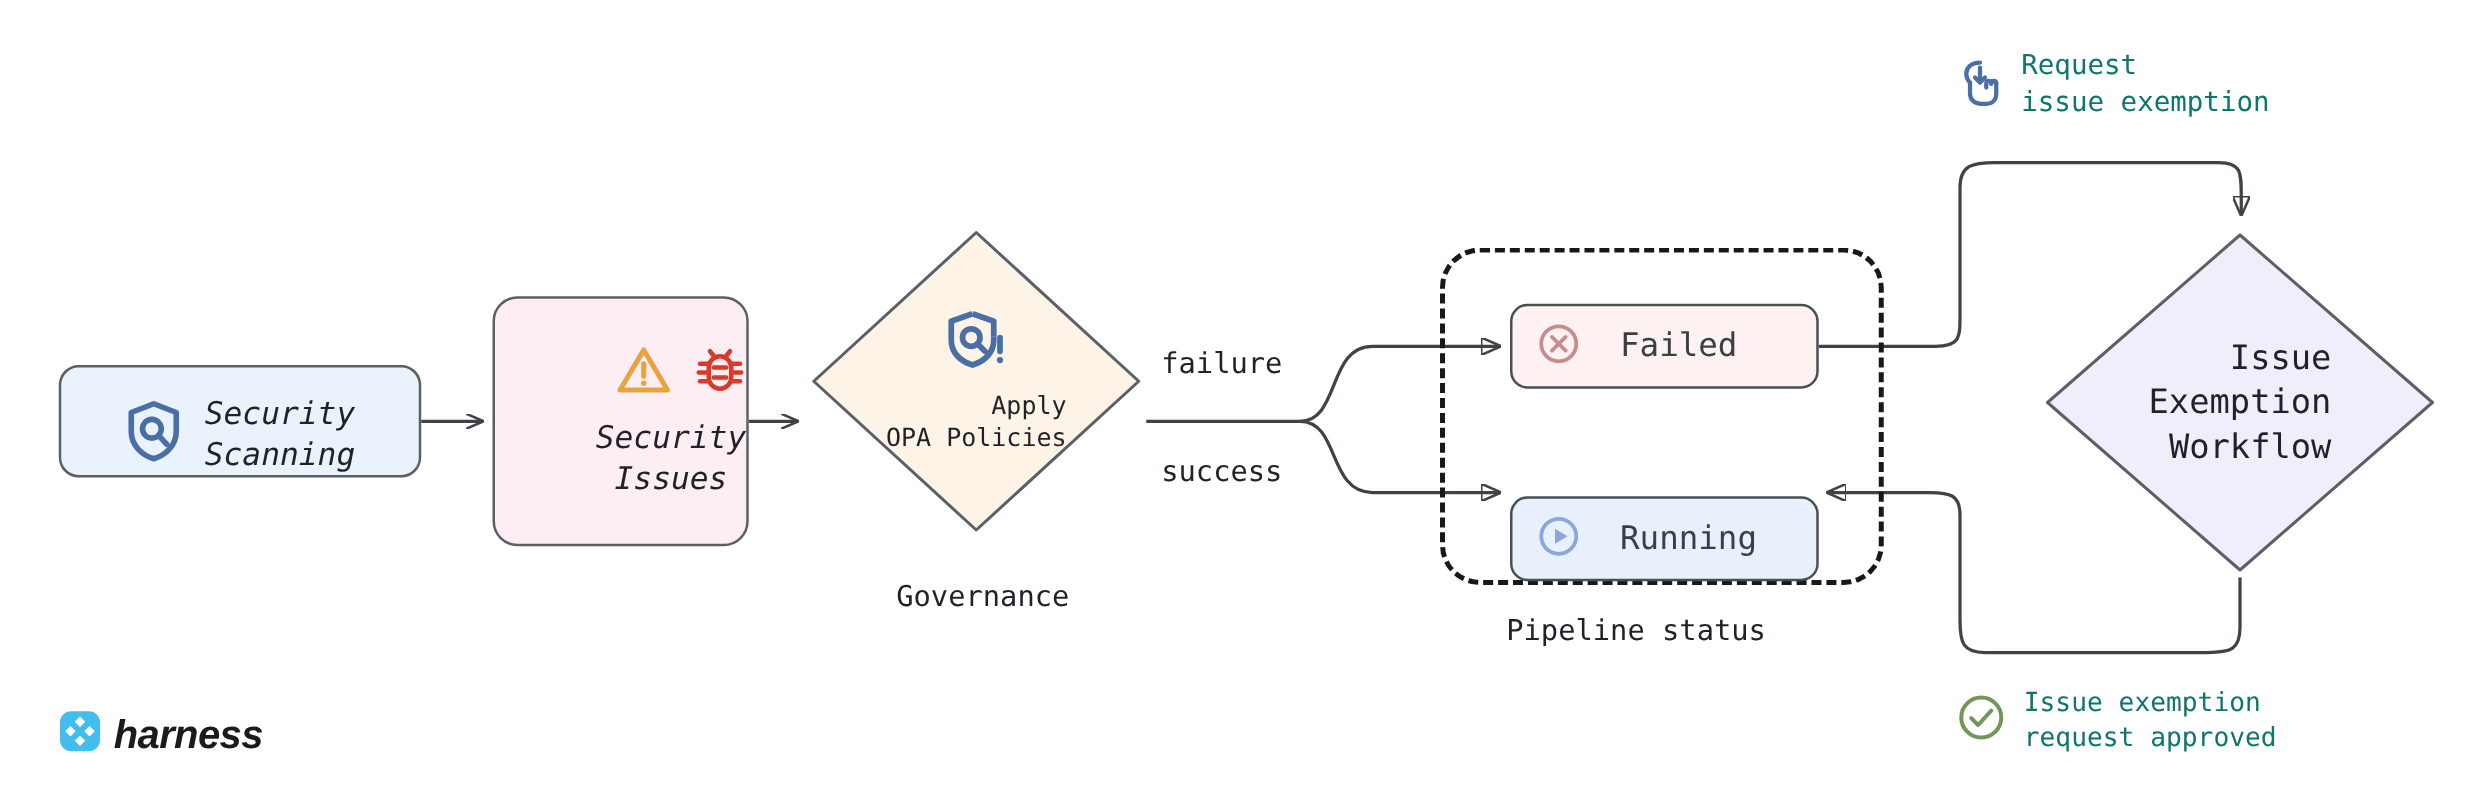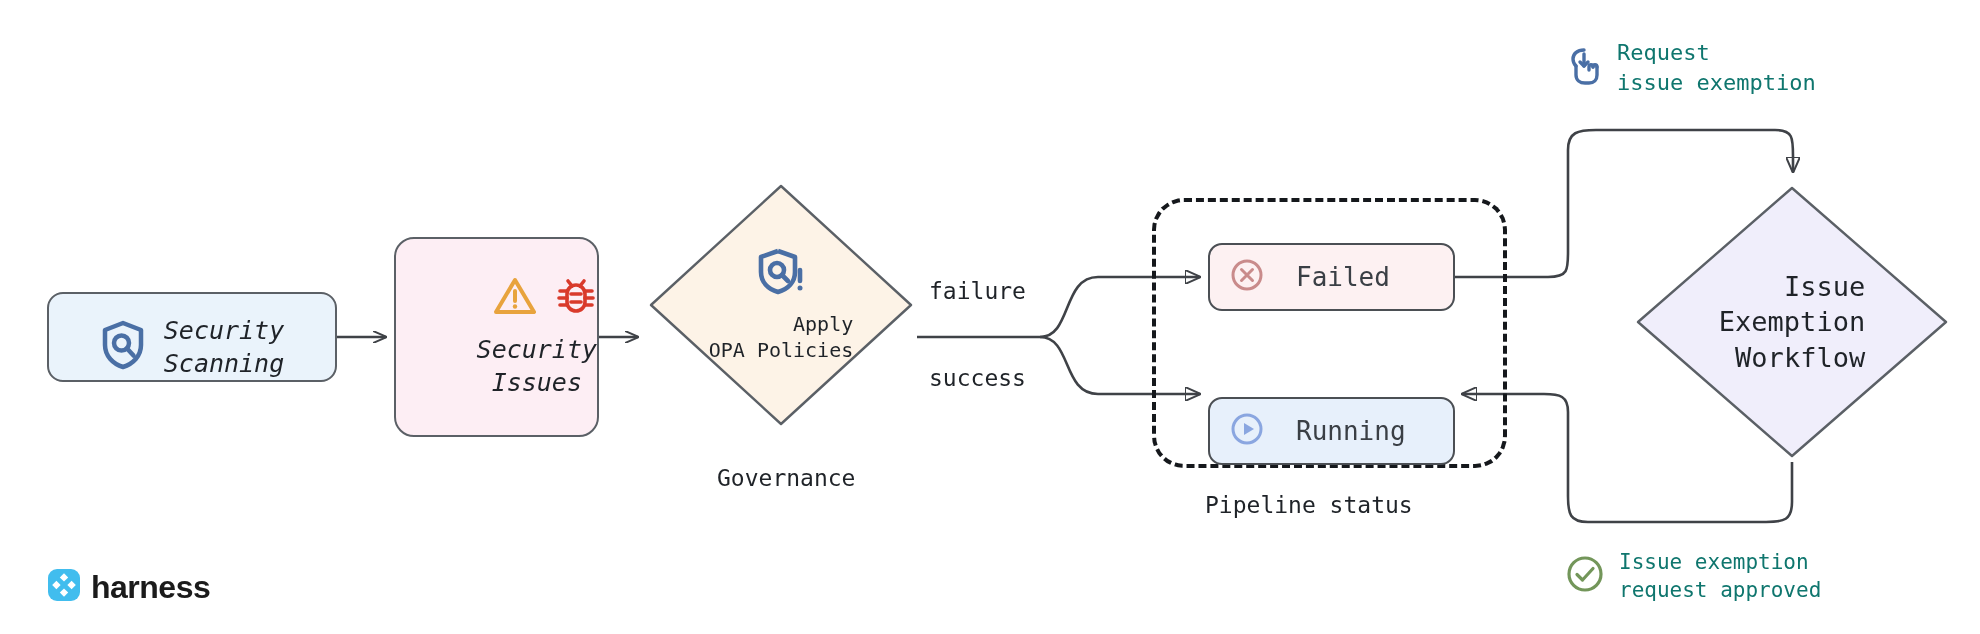--- a/index.html
+++ b/index.html
@@ -64,21 +64,21 @@
   #chip-running{left:1208px;top:360px;width:247px;height:68px;background:#e7f0fb;margin-top:37px;}
 
   
   .annot{position:absolute;display:flex;align-items:center;gap:14px;}
   .annot .atext{font-size:22px;line-height:1.35;white-space:pre;color:#0f766e;}
   #an-request{left:1565px;top:38px;}
   #an-approved{left:1565px;top:548px;}
   #an-approved .atext{font-size:21px;}
 
   
-  #logo{position:absolute;left:47px;top:568px;display:flex;align-items:center;gap:10px;}
+  #logo{position:absolute;left:47px;top:568px;display:flex;align-items:center;gap:10px;font-style:italic;}
   #logo .wordmark{font-family:"Liberation Sans","DejaVu Sans",sans-serif;
       font-size:32px;font-weight:700;color:#1b1b1b;letter-spacing:-0.5px;}
 </style>
 </head>
 <body>
 
 <div id="canvas">
 
   <svg class="edges" viewBox="0 0 1980 634">
     <defs>

